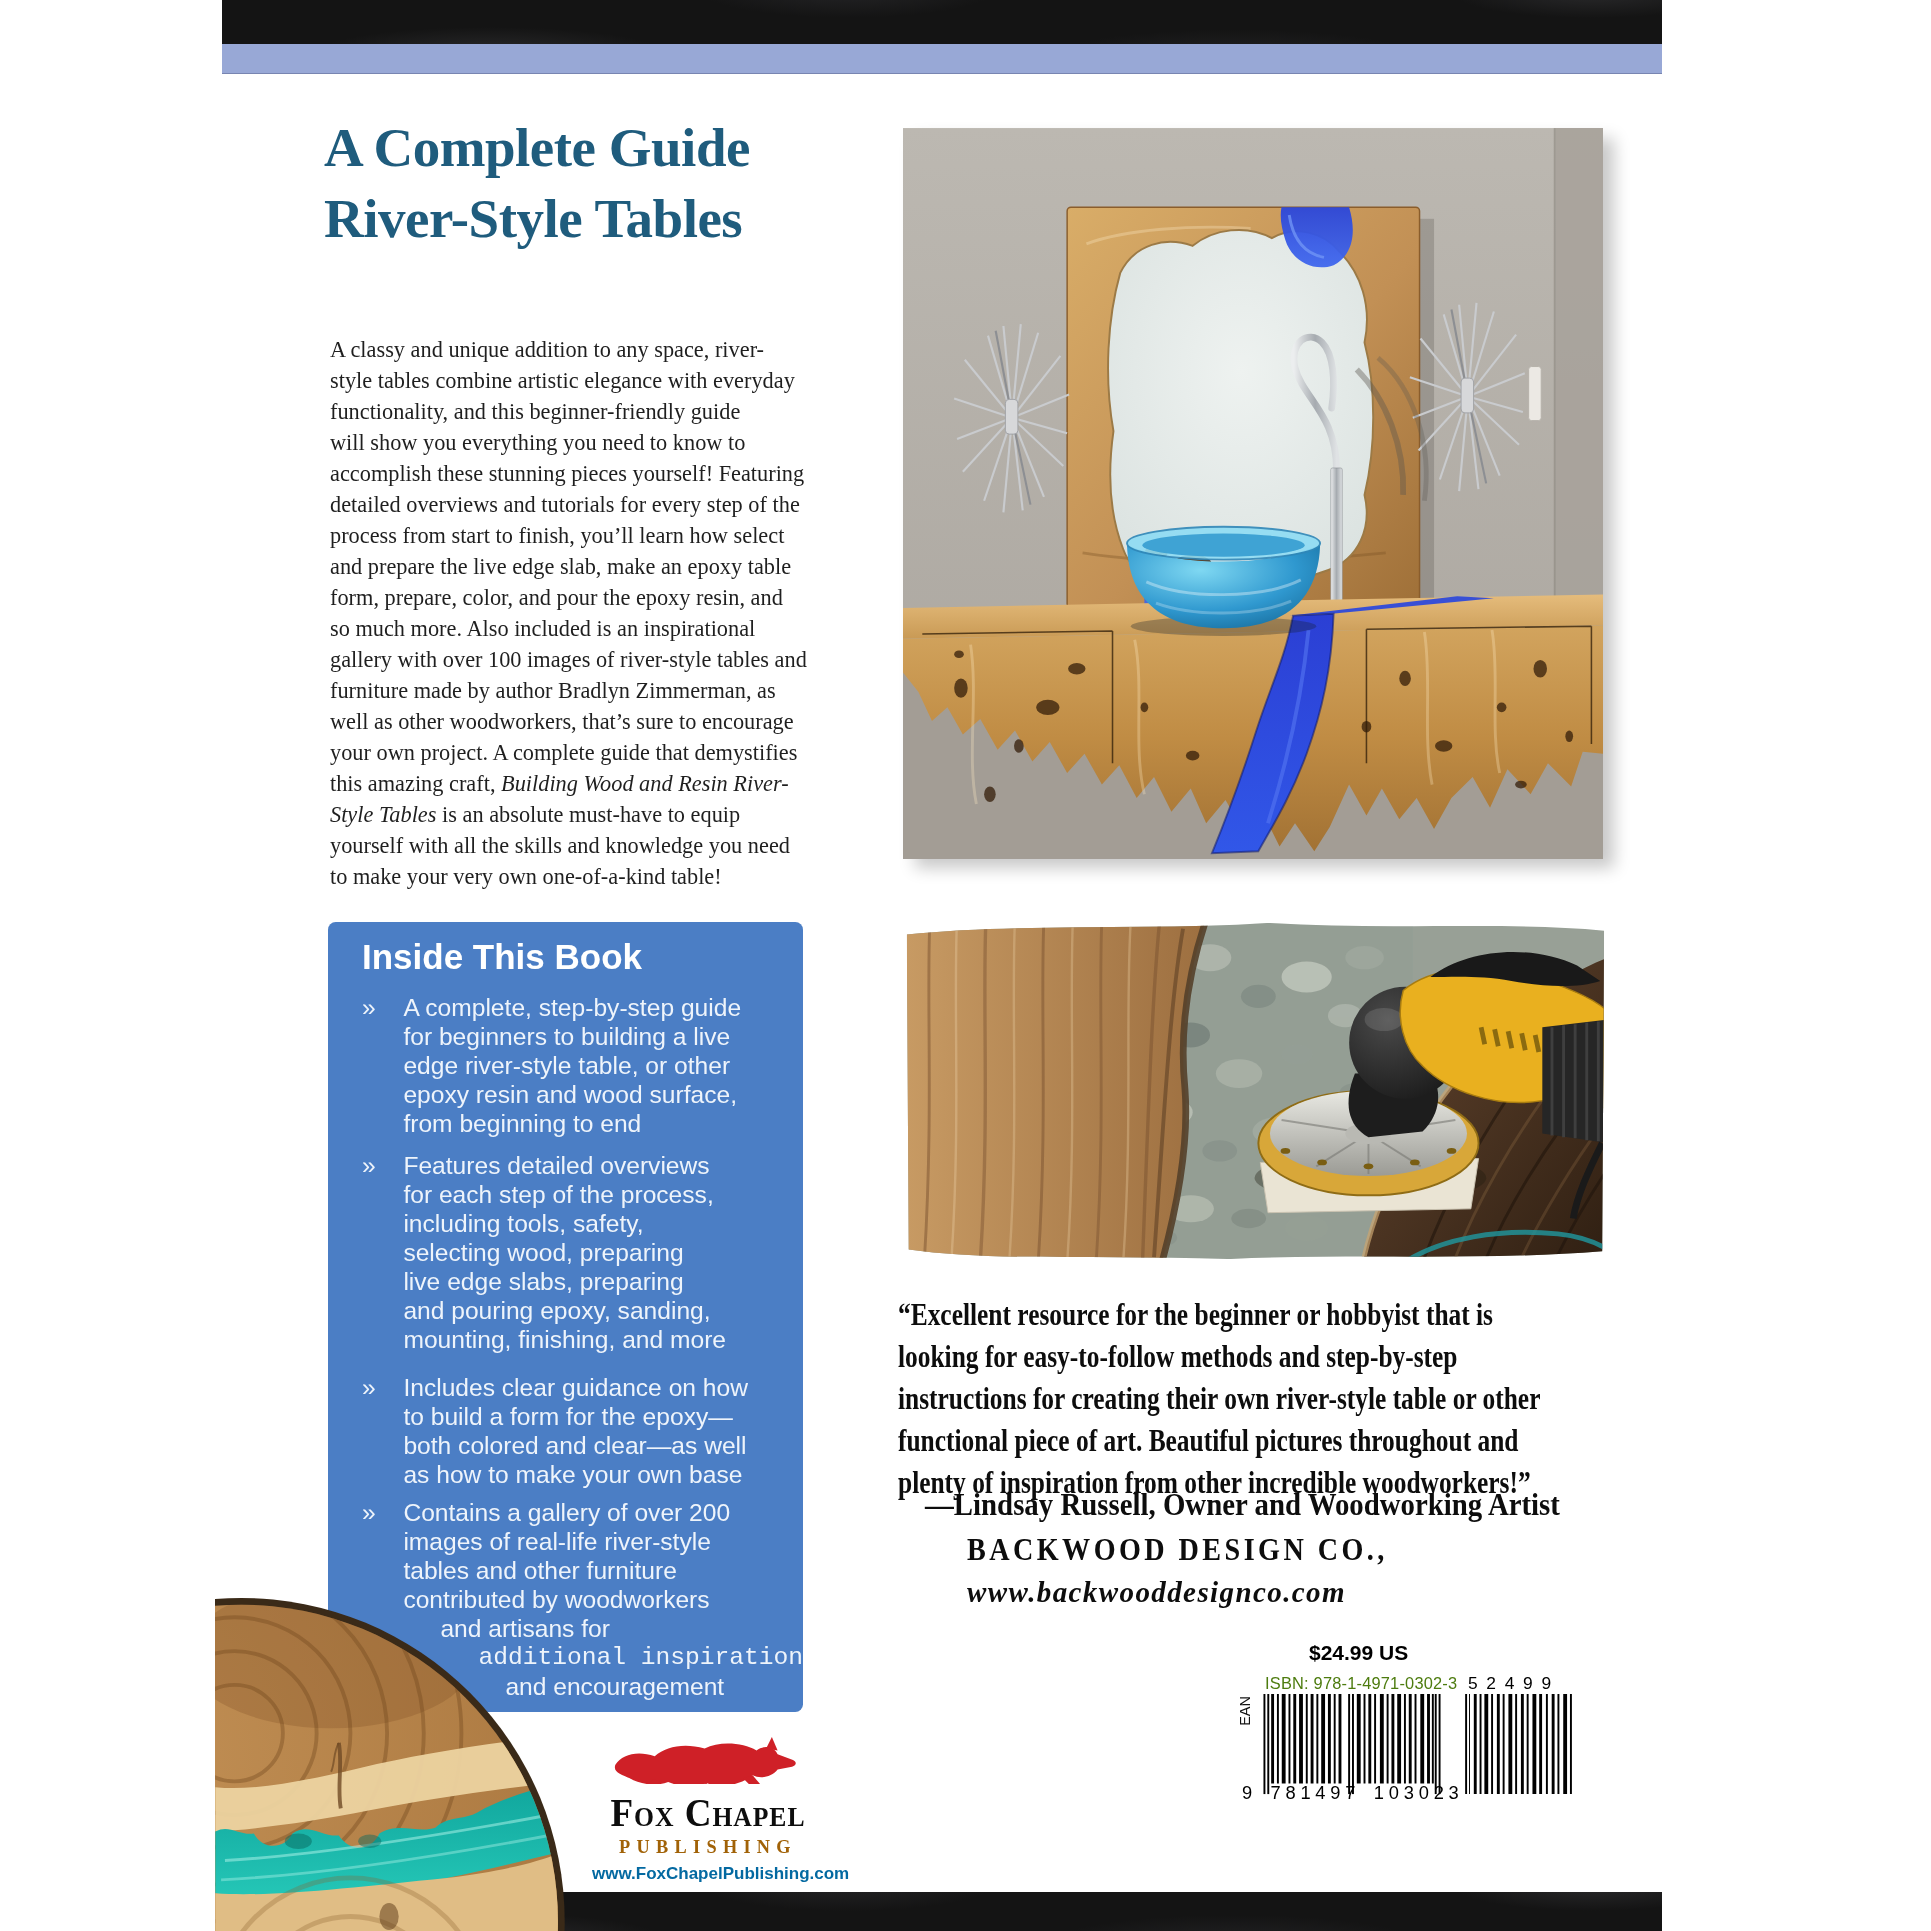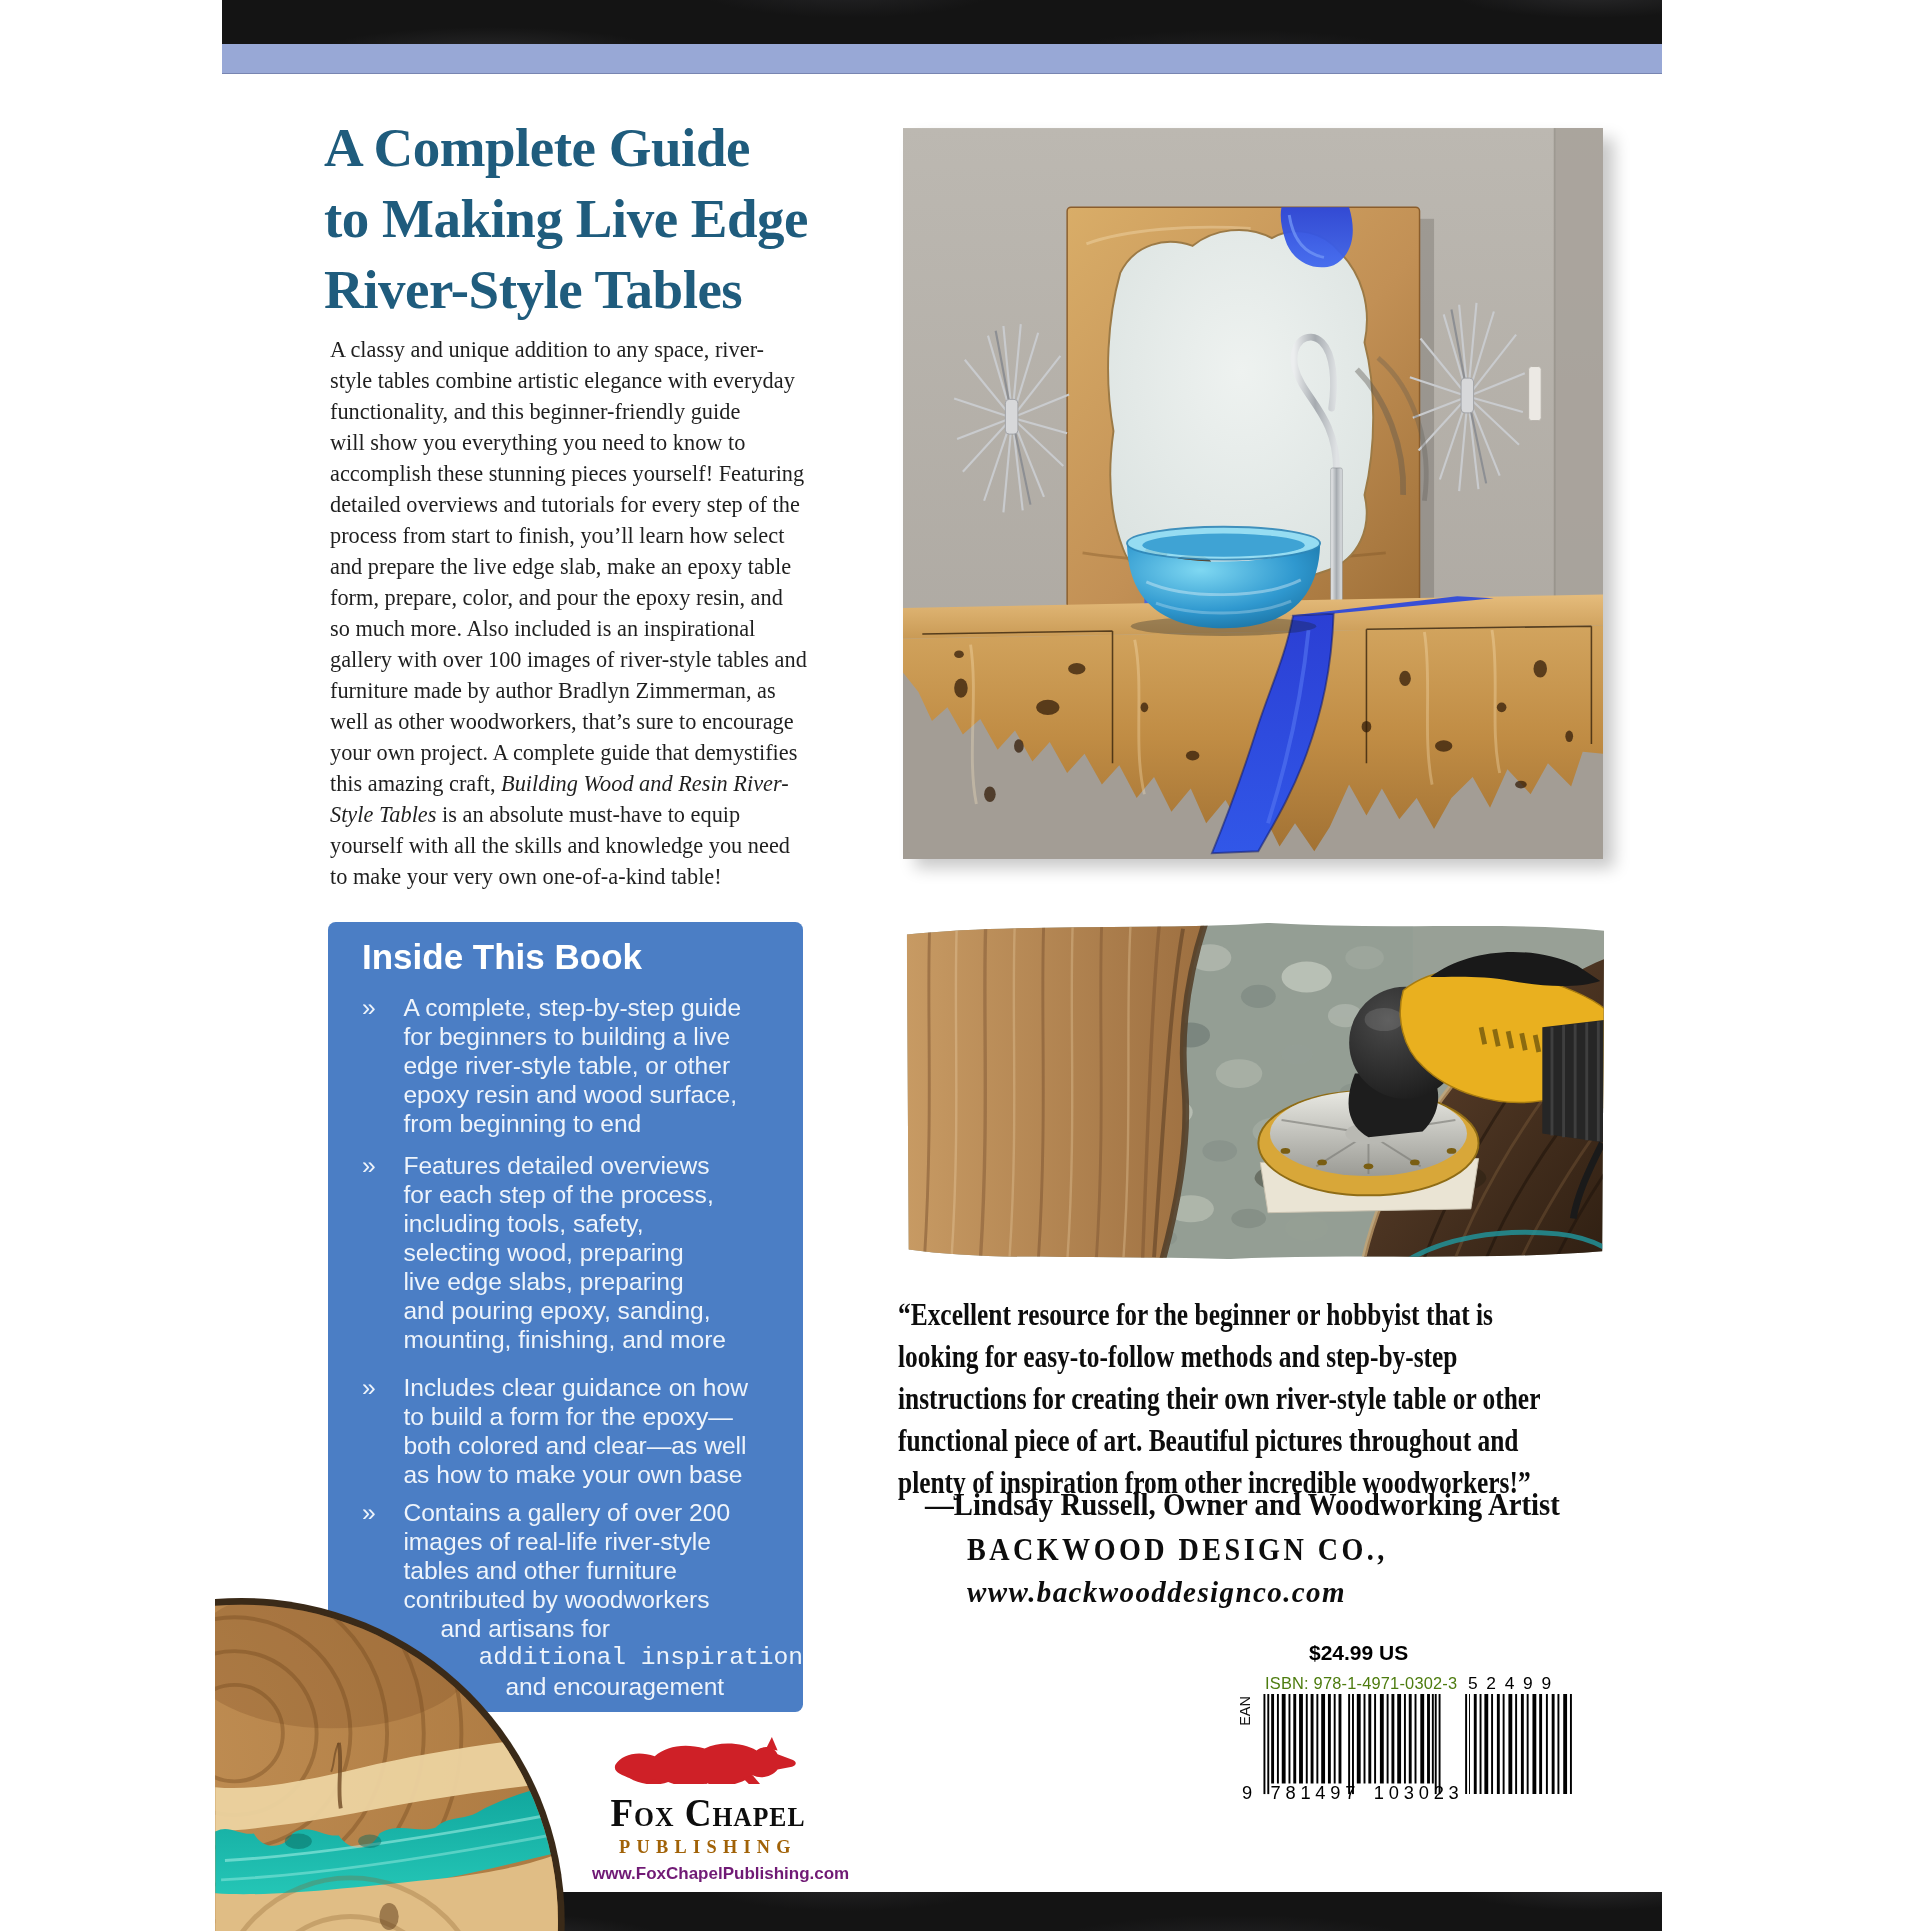--- a/index.html
+++ b/index.html
@@ -59,34 +59,33 @@
   #barcode-digits span{letter-spacing:4.8px;}
   #supp-digits{left:1468px;top:1673px;font-family:"Liberation Sans",sans-serif;font-size:17.4px;
                letter-spacing:8.7px;color:#000;}
   #barcode-supp{left:1465px;top:1694px;}
   
   #logo-block{left:592px;top:1736px;width:232px;text-align:center;}
   #logo-name{font-family:"Liberation Serif",serif;font-variant:small-caps;font-weight:bold;font-size:39px;
              letter-spacing:1px;color:#0d0d0d;transform:scaleX(.95);transform-origin:center top;margin-top:1.9px;}
   #logo-sub{font-family:"Liberation Serif",serif;font-weight:bold;font-size:18.3px;letter-spacing:6.3px;
             color:#a16207;margin-top:1.9px;}
-  #logo-url{font-family:"Liberation Sans",sans-serif;font-weight:bold;font-size:17px;color:#701a75;margin-top:5.8px;}
+  #logo-url{font-family:"Liberation Sans",sans-serif;font-weight:bold;font-size:17px;color:#0369a1;margin-top:5.8px;}
 </style>
 </head>
 <body>
 
 <div id="canvas">
 
   <div id="band-top" class="abs band"></div>
   <div id="accent-bar" class="abs"></div>
   <div id="band-bottom" class="abs band"></div>
 
   <div id="title" class="abs">
     <div>A Complete Guide</div>
-    <div>to Making Live Edge</div>
     <div>River-Style Tables</div>
   </div>
 
   <div id="intro" class="abs">
     <div>A classy and unique addition to any space, river-</div>
     <div>style tables combine artistic elegance with everyday</div>
     <div>functionality, and this beginner-friendly guide</div>
     <div>will show you everything you need to know to</div>
     <div>accomplish these stunning pieces yourself! Featuring</div>
     <div>detailed overviews and tutorials for every step of the</div>

